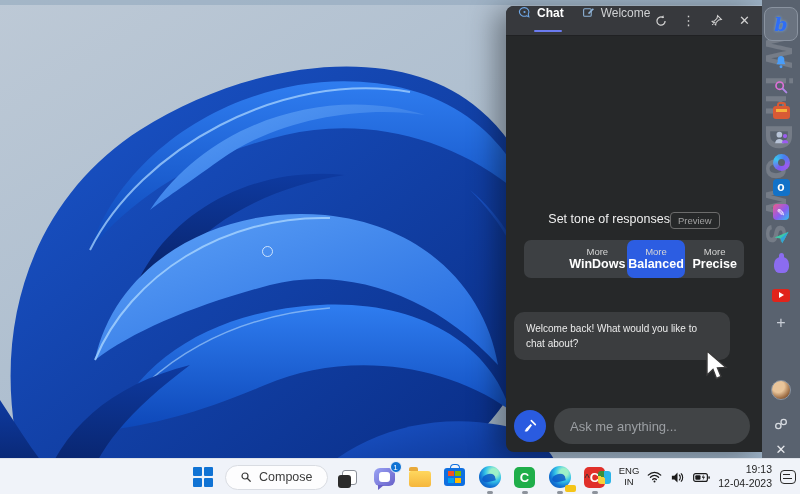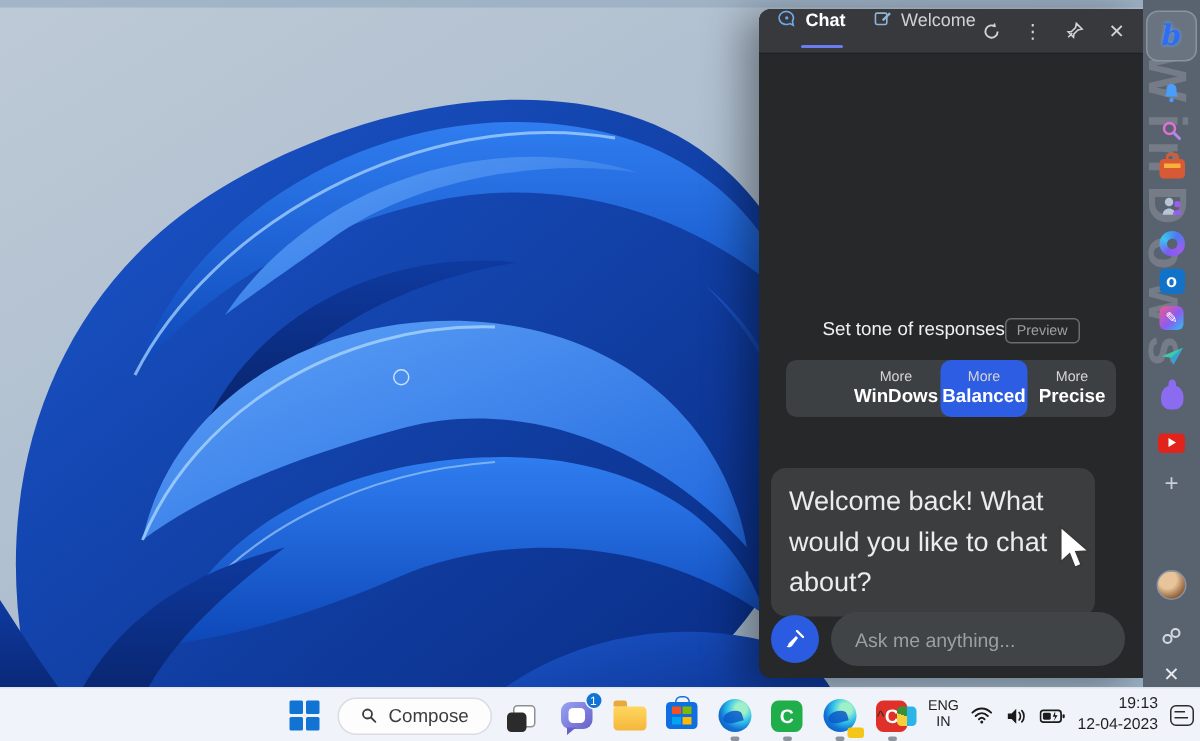--- a/index.html
+++ b/index.html
@@ -37,21 +37,21 @@
     padding:2px 7px; }
   .tone-group { position:absolute; top:204px; left:18px; right:18px; height:38px;
     background:#3d4043; border-radius:7px; display:flex; overflow:hidden;padding-left:44px; }
   .tone-option { flex:1; display:flex; flex-direction:column; align-items:center;
     justify-content:center; line-height:1.2; cursor:default; }
   .tone-option .t-top { font-size:9.5px; color:#d5d5d5; }
   .tone-option .t-name { font-size:12.5px; color:#ffffff; font-weight:bold; }
   .tone-option.selected { background:#2c5de2; border-radius:7px; }
 
   .welcome-bubble { position:absolute; top:276px; left:8px; right:32px;
-    background:#3b3d3f; border-radius:10px; padding:9px 12px; font-size:18px;
+    background:#3b3d3f; border-radius:10px; padding:9px 12px; font-size:10px;
     line-height:1.5; color:#ececec; }
 
   .input-row { position:absolute; left:8px; right:12px; bottom:8px; height:36px;
     display:flex; gap:8px; align-items:center; }
   .new-topic-btn { width:32px; height:32px; border-radius:50%; background:#2a5be0;
     display:flex; align-items:center; justify-content:center; flex:0 0 auto; border:none; }
   .input-pill { flex:1; height:36px; background:#414446; border-radius:20px;
     display:flex; align-items:center; padding:0 16px; }
   .input-pill input { width:100%; background:transparent; border:none; outline:none;
     color:#f0abfc; font-size:13px; font-family:"Liberation Sans",sans-serif; }

